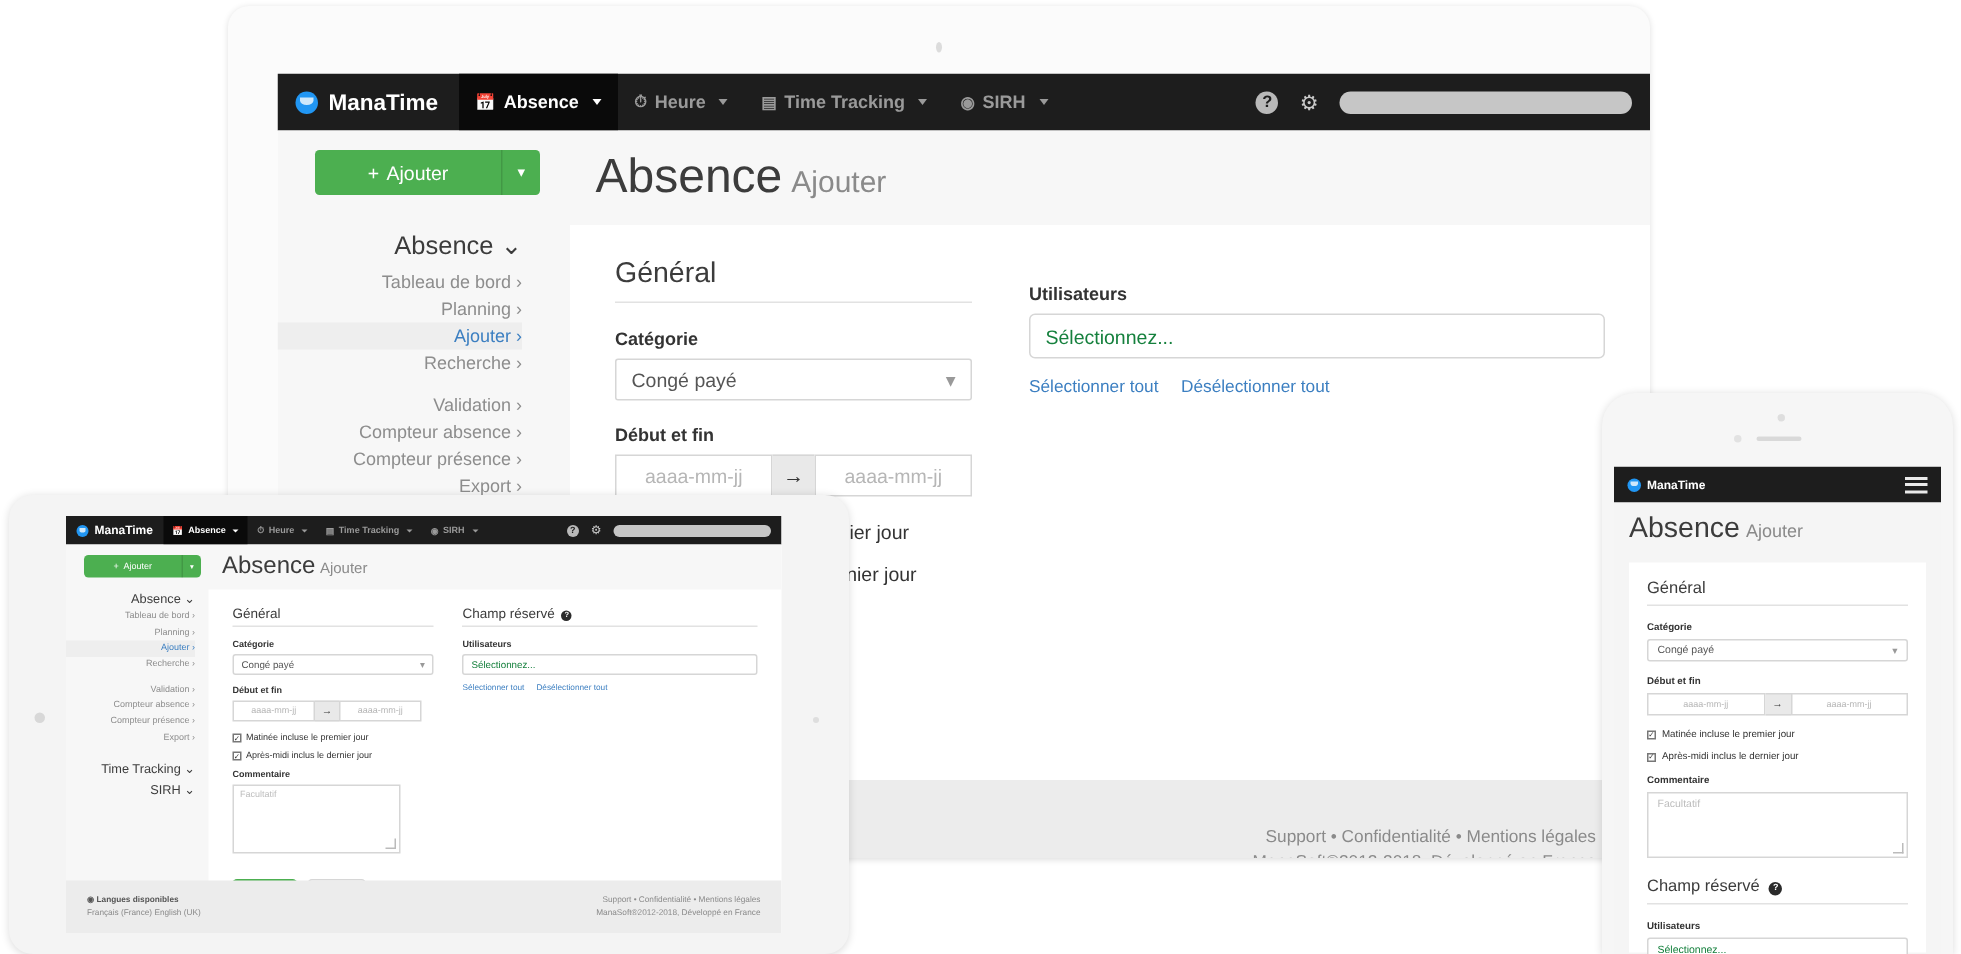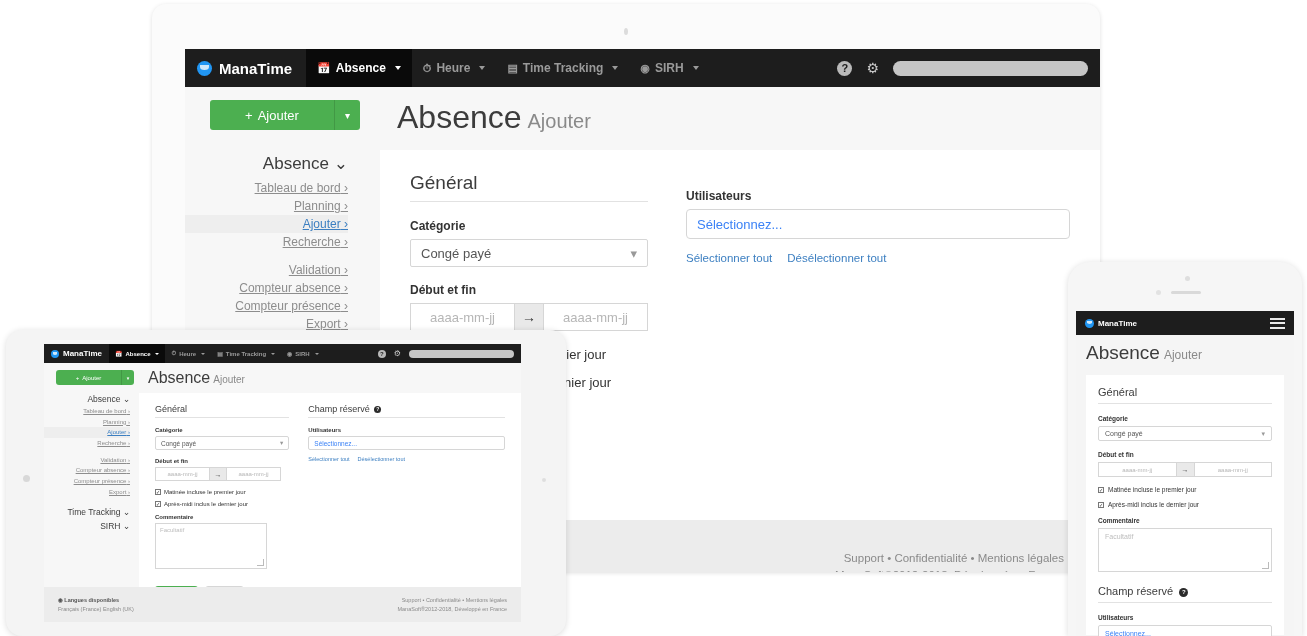--- a/index.html
+++ b/index.html
@@ -51,36 +51,36 @@
   .pagehead .sub { color:#8a8a8a; font-weight:300; }
 
   .card { background:#fff; }
   .sectitle { color:#3c3c3c; font-weight:300; border-bottom:1px solid #e2e2e2; }
   .flabel { color:#333; font-weight:bold; }
   .ctrl {
     border:1px solid #d6d6d6; background:#fff; color:#555;
     display:flex; align-items:center;
     border-radius:2px;
   }
-  .ctrl.ph { color:#3b82f6;text-align:right; }
+  .ctrl.ph { color:#15803d;text-align:right; }
   .sel-caret { margin-left:auto; color:#999; }
   .daterange { display:flex; align-items:stretch; }
   .daterange .seg { border:1px solid #d6d6d6; background:#fff; color:#b6b6b6; display:flex; align-items:center; justify-content:center; }
   .daterange .arrow { background:#e9e9e9; border-top:1px solid #d6d6d6; border-bottom:1px solid #d6d6d6; color:#333; display:flex;align-items:center;justify-content:center;font-weight:bold; }
   .chk { display:flex; align-items:center; color:#333; }
   .chkbox { border:1px solid #777; display:flex; align-items:center; justify-content:center; color:#333; }
   .ta { border:1px solid #d6d6d6; background:#fff; color:#bdbdbd; position:relative; }
   .ta::after{ content:""; position:absolute; right:2px; bottom:2px; width:6px; height:6px;
               border-right:1px solid #bbb; border-bottom:1px solid #bbb; }
   .lnk { color:#3c7fc1; }
   .btn-green { background:#4caf50; color:#fff; text-align:center; border-radius:3px; font-weight:normal; }
   .btn-plain { background:#fff; border:1px solid #d6d6d6; color:#444; border-radius:3px; text-align:center; }
   .sidebar { text-align:right; color:#8d8d8d; }
   .side-h { color:#3c3c3c; font-weight:300; }
-  .side-i { color:#8d8d8d; white-space:nowrap;text-decoration:underline; }
+  .side-i { color:#8d8d8d; white-space:nowrap; }
   .side-i.sel { color:#3c7fc1; background:#eeeeee; }
   .help-badge{
     display:inline-flex;align-items:center;justify-content:center;
     border-radius:50%; background:#2b2b2b; color:#fff; font-weight:bold;
   }
   .footer { background:#ececec; color:#8a8a8a; }
 
   
   #laptop {
     position:absolute; left:152px; top:4px; width:948px; height:568px;

